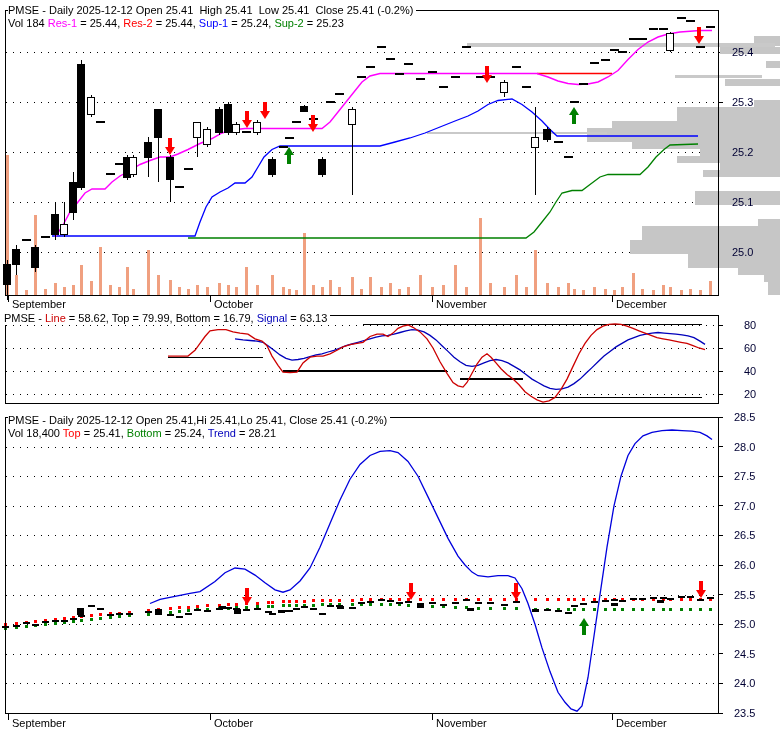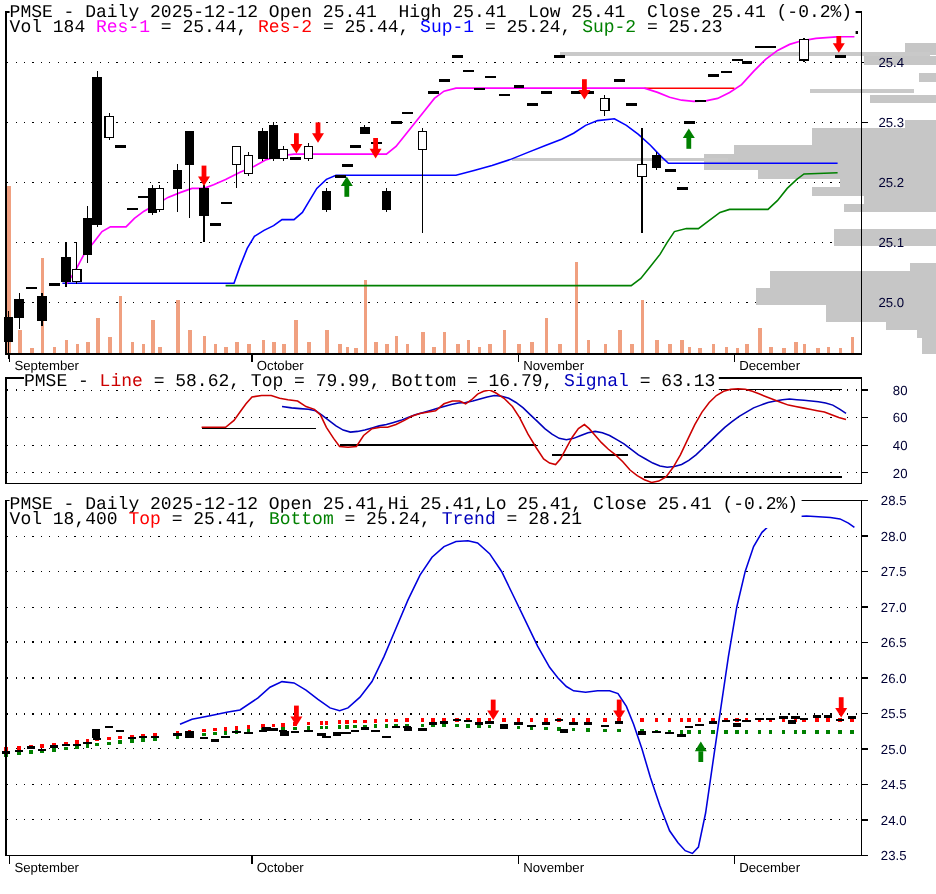--- a/index.html
+++ b/index.html
@@ -1,20 +1,20 @@
 <!DOCTYPE html>
 <html><head>
 <meta charset="utf-8">
 <style>
   html,body{margin:0;padding:0;background:#fff;}
   .stage{position:relative;width:780px;height:745px;background:#ffffff;
          font-family:"Liberation Sans",sans-serif;overflow:hidden;}
   .stage svg{position:absolute;left:0;top:0;}
-  .ptitle{position:absolute;font-size:15px;line-height:13px;background:#ffffff;
-          white-space:pre;color:#000;padding-right:3px;font-family:Liberation Mono, monospace;}
+  .ptitle{position:absolute;font-size:11px;line-height:13px;background:#ffffff;
+          white-space:pre;color:#000;padding-right:3px;}
   .ptitle div{height:13px;}
 </style>
 </head>
 <body>
 
 <div class="stage">
   <svg id="chart" width="780" height="745" viewBox="0 0 780 745">
     <g id="g-price">
         <line x1="6" y1="52" x2="718" y2="52" stroke="#000" stroke-width="1" stroke-dasharray="1,6" shape-rendering="crispEdges"></line>
         <line x1="718" y1="52" x2="723" y2="52" stroke="#000" shape-rendering="crispEdges"></line>
@@ -552,15 +552,15 @@
         <text x="12" y="727" font-size="11" font-family="&quot;Liberation Sans&quot;,sans-serif" fill="#000000" text-anchor="start">September</text>
         <line x1="210" y1="713" x2="210" y2="720" stroke="#000" shape-rendering="crispEdges"></line>
         <text x="214" y="727" font-size="11" font-family="&quot;Liberation Sans&quot;,sans-serif" fill="#000000" text-anchor="start">October</text>
         <line x1="432" y1="713" x2="432" y2="720" stroke="#000" shape-rendering="crispEdges"></line>
         <text x="436" y="727" font-size="11" font-family="&quot;Liberation Sans&quot;,sans-serif" fill="#000000" text-anchor="start">November</text>
         <line x1="612" y1="713" x2="612" y2="720" stroke="#000" shape-rendering="crispEdges"></line>
         <text x="616" y="727" font-size="11" font-family="&quot;Liberation Sans&quot;,sans-serif" fill="#000000" text-anchor="start">December</text>
       </g>
   </svg>
   <div class="ptitle" style="left:8px;top:4px;" id="t-price"><div><span style="color: rgb(0, 0, 0);">PMSE - Daily 2025-12-12 Open 25.41  High 25.41  Low 25.41  Close 25.41 (-0.2%)</span></div><div><span style="color: rgb(0, 0, 0);">Vol 184 </span><span style="color: rgb(255, 0, 255);">Res-1</span><span style="color: rgb(0, 0, 0);"> = 25.44, </span><span style="color: rgb(255, 0, 0);">Res-2</span><span style="color: rgb(0, 0, 0);"> = 25.44, </span><span style="color: rgb(0, 0, 255);">Sup-1</span><span style="color: rgb(0, 0, 0);"> = 25.24, </span><span style="color: rgb(0, 128, 0);">Sup-2</span><span style="color: rgb(0, 0, 0);"> = 25.23</span></div></div>
-  <div class="ptitle" style="left:20px;top:312px;" id="t-osc"><div><span style="color: rgb(0, 0, 0);">PMSE - </span><span style="color: rgb(204, 0, 0);">Line</span><span style="color: rgb(0, 0, 0);"> = 58.62, Top = 79.99, Bottom = 16.79, </span><span style="color: rgb(0, 0, 187);">Signal</span><span style="color: rgb(0, 0, 0);"> = 63.13</span></div></div>
+  <div class="ptitle" style="left:4px;top:312px;" id="t-osc"><div><span style="color: rgb(0, 0, 0);">PMSE - </span><span style="color: rgb(204, 0, 0);">Line</span><span style="color: rgb(0, 0, 0);"> = 58.62, Top = 79.99, Bottom = 16.79, </span><span style="color: rgb(0, 0, 187);">Signal</span><span style="color: rgb(0, 0, 0);"> = 63.13</span></div></div>
   <div class="ptitle" style="left:8px;top:414px;" id="t-trend"><div><span style="color: rgb(0, 0, 0);">PMSE - Daily 2025-12-12 Open 25.41,Hi 25.41,Lo 25.41, Close 25.41 (-0.2%)</span></div><div><span style="color: rgb(0, 0, 0);">Vol 18,400 </span><span style="color: rgb(255, 0, 0);">Top</span><span style="color: rgb(0, 0, 0);"> = 25.41, </span><span style="color: rgb(0, 128, 0);">Bottom</span><span style="color: rgb(0, 0, 0);"> = 25.24, </span><span style="color: rgb(0, 0, 187);">Trend</span><span style="color: rgb(0, 0, 0);"> = 28.21</span></div></div>
 </div>
 
 </body></html>

